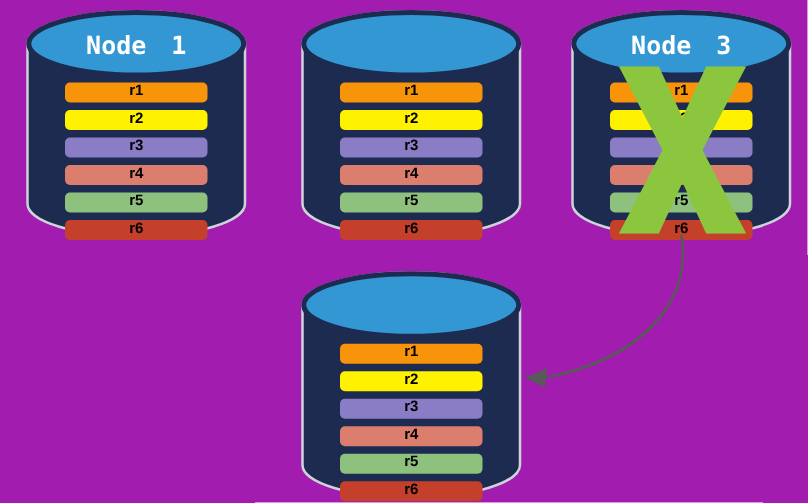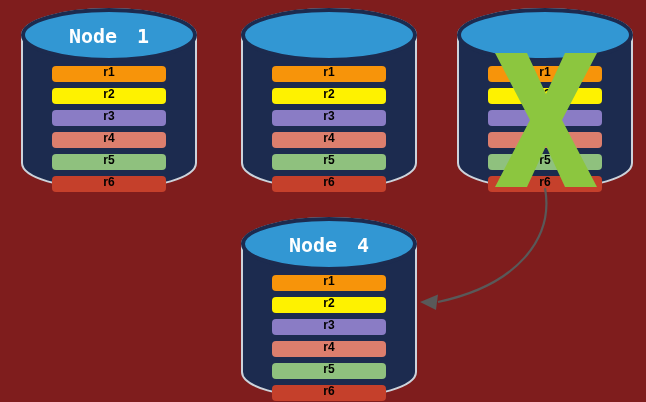--- a/index.html
+++ b/index.html
@@ -4,21 +4,21 @@
 <style>
   html, body {
     margin: 0;
     padding: 0;
     background: #ffffff;
   }
   .canvas {
     position: relative;
     width: 646px;
     height: 402px;
-    background: #7f1d1d;
+    background: #a21caf;
     overflow: hidden;
     font-family: "Liberation Sans", sans-serif;
   }
   .node {
     position: absolute;
     width: 178px;
     height: 184px;
   }
   .node svg.cyl {
     position: absolute;
@@ -127,39 +127,39 @@
       <div class="row-bar" style="background-color: rgb(143, 193, 126);">r5</div>
       <div class="row-bar" style="background-color: rgb(197, 64, 43);">r6</div>
     </div>
   </div>
 
   <div class="node" style="left:456px; top:7px;">
     <svg class="cyl" viewBox="0 0 178 184">
       <path class="cyl-body" d="M 2 28 L 2 156 A 87 26 0 0 0 176 156 L 176 28 A 87 26 0 0 0 2 28 Z"></path>
       <ellipse class="cyl-top" cx="89" cy="28" rx="86" ry="25"></ellipse>
     </svg>
+    <div class="node-title">Node 3</div>
     <div class="rows">
       <div class="row-bar" style="background-color: rgb(247, 148, 10);">r1</div>
       <div class="row-bar" style="background-color: rgb(254, 242, 0);">r2</div>
       <div class="row-bar" style="background-color: rgb(138, 124, 197);">r3</div>
       <div class="row-bar" style="background-color: rgb(220, 126, 109);">r4</div>
       <div class="row-bar" style="background-color: rgb(143, 193, 126);">r5</div>
       <div class="row-bar" style="background-color: rgb(197, 64, 43);">r6</div>
     </div>
     <svg class="failure-x" viewBox="0 0 102 134">
       <polygon points="0,0 32,0 51,41 70,0 102,0 67,67 102,134 70,134 51,93 32,134 0,134 35,67"></polygon>
     </svg>
   </div>
 
   <div class="node" style="left:240px; top:216px;">
     <svg class="cyl" viewBox="0 0 178 184">
       <path class="cyl-body" d="M 2 28 L 2 156 A 87 26 0 0 0 176 156 L 176 28 A 87 26 0 0 0 2 28 Z"></path>
       <ellipse class="cyl-top" cx="89" cy="28" rx="86" ry="25"></ellipse>
     </svg>
-    <div class="node-title">Node 4</div>
     <div class="rows">
       <div class="row-bar" style="background-color: rgb(247, 148, 10);">r1</div>
       <div class="row-bar" style="background-color: rgb(254, 242, 0);">r2</div>
       <div class="row-bar" style="background-color: rgb(138, 124, 197);">r3</div>
       <div class="row-bar" style="background-color: rgb(220, 126, 109);">r4</div>
       <div class="row-bar" style="background-color: rgb(143, 193, 126);">r5</div>
       <div class="row-bar" style="background-color: rgb(197, 64, 43);">r6</div>
     </div>
   </div>
 

